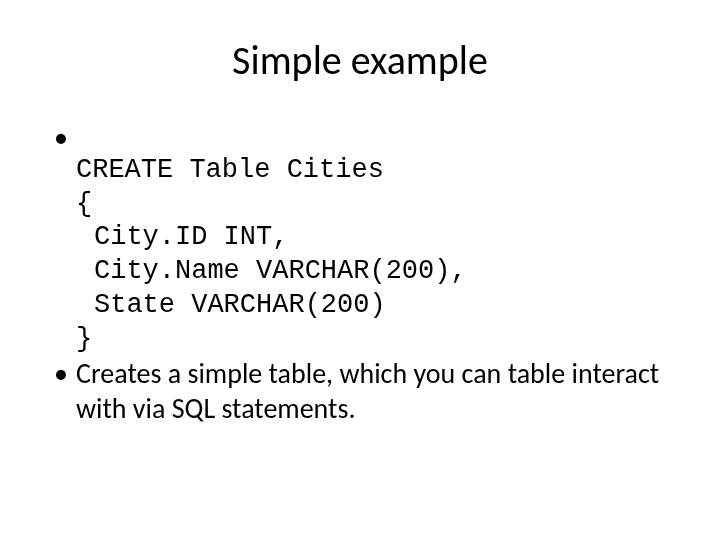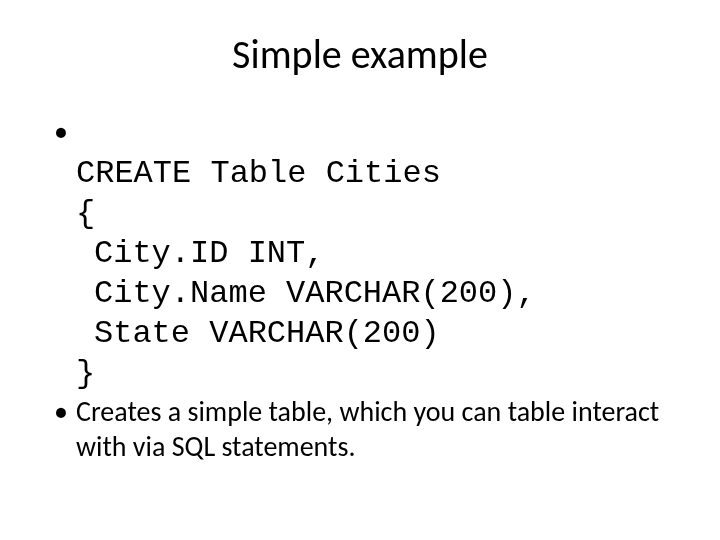--- a/index.html
+++ b/index.html
@@ -13,42 +13,42 @@
       background: #ffffff;
       font-family: Calibri, "Segoe UI", Arial, sans-serif;
       color: #000000;
       padding: 30px 50px;
     }
     .slide-title {
       font-size: 40px;
       font-weight: 400;
       text-align: center;
       margin-bottom: 35px;
-      margin-top: 0;
+      margin-top: 6px;
     }
     .content {
       font-size: 28px;
       line-height: 1.25;
     }
     .bullet-item {
       display: flex;
       margin-bottom: 0;
     }
     .bullet {
       width: 26px;
       flex-shrink: 0;
       padding-left: 4px;
     }
     .bullet-text {
       flex: 1;
     }
     .code-block {
       font-family: "Courier New", Courier, monospace;
       white-space: pre;
-      font-size: 32px;
+      font-size: 27px;
     }
     .indent {
       padding-left: 18px;
     }
     .description {
       font-family: Calibri, "Segoe UI", Arial, sans-serif;
     }
   </style>
 </head>
 <body>

